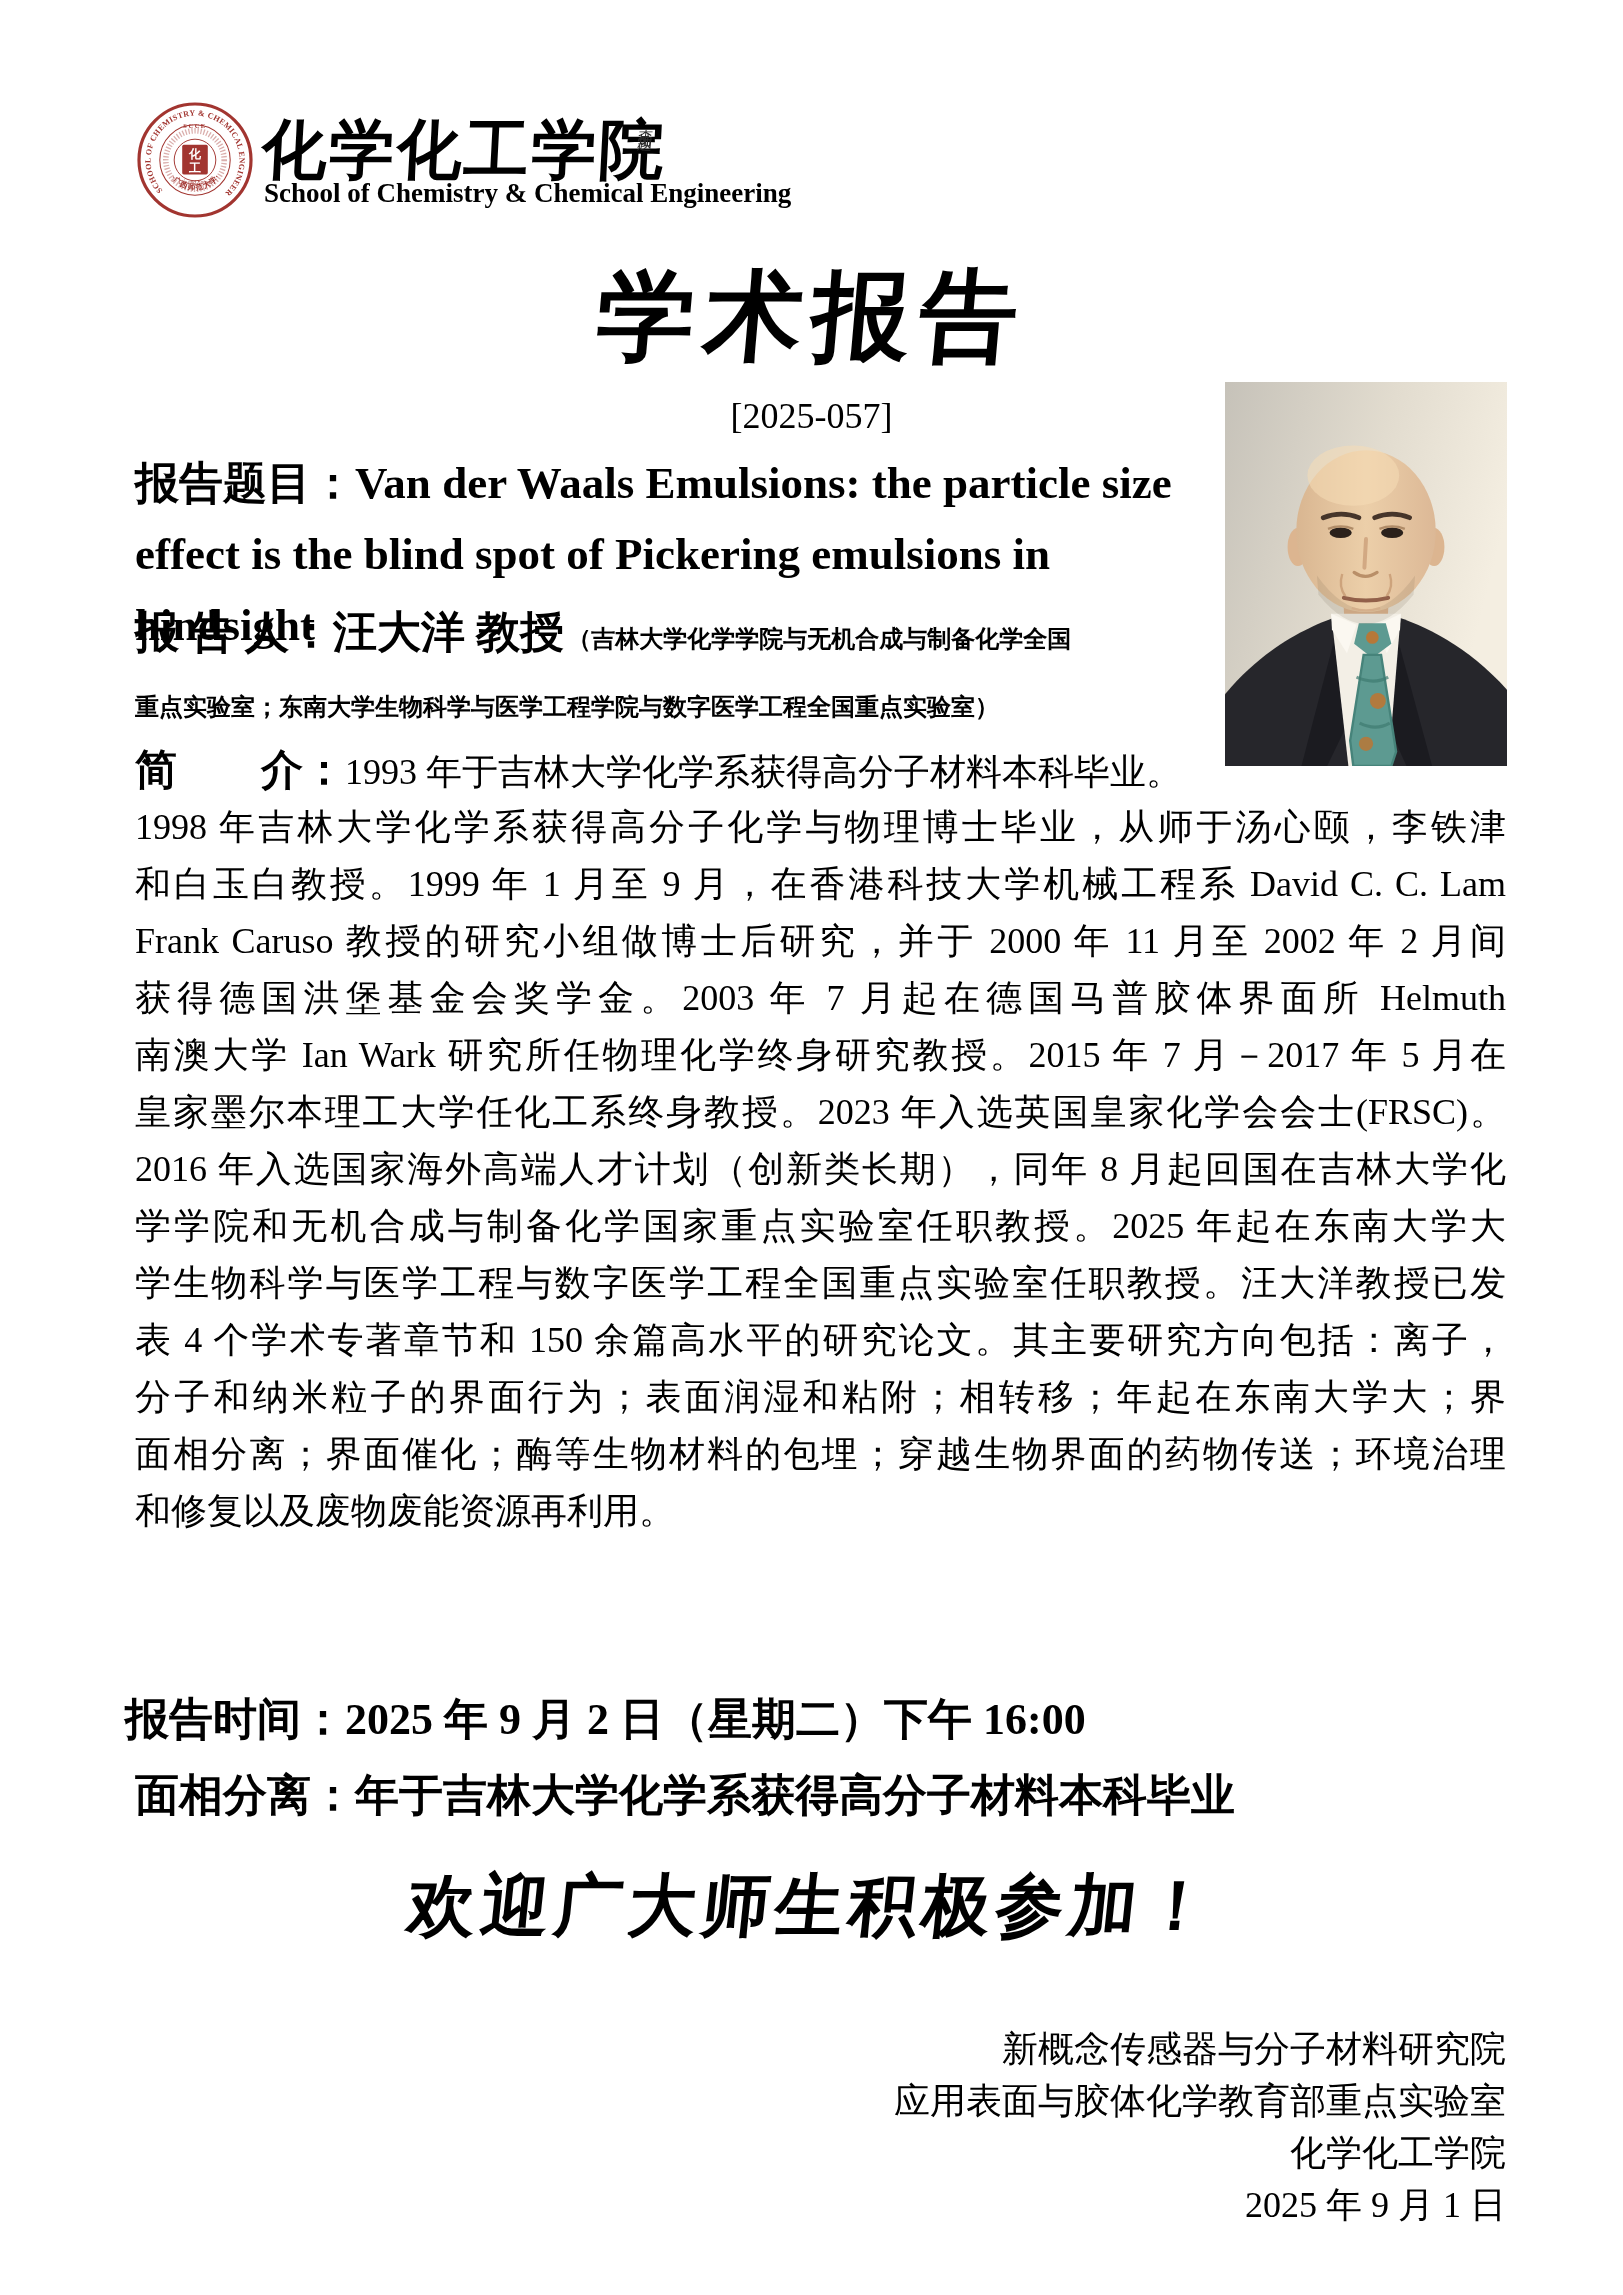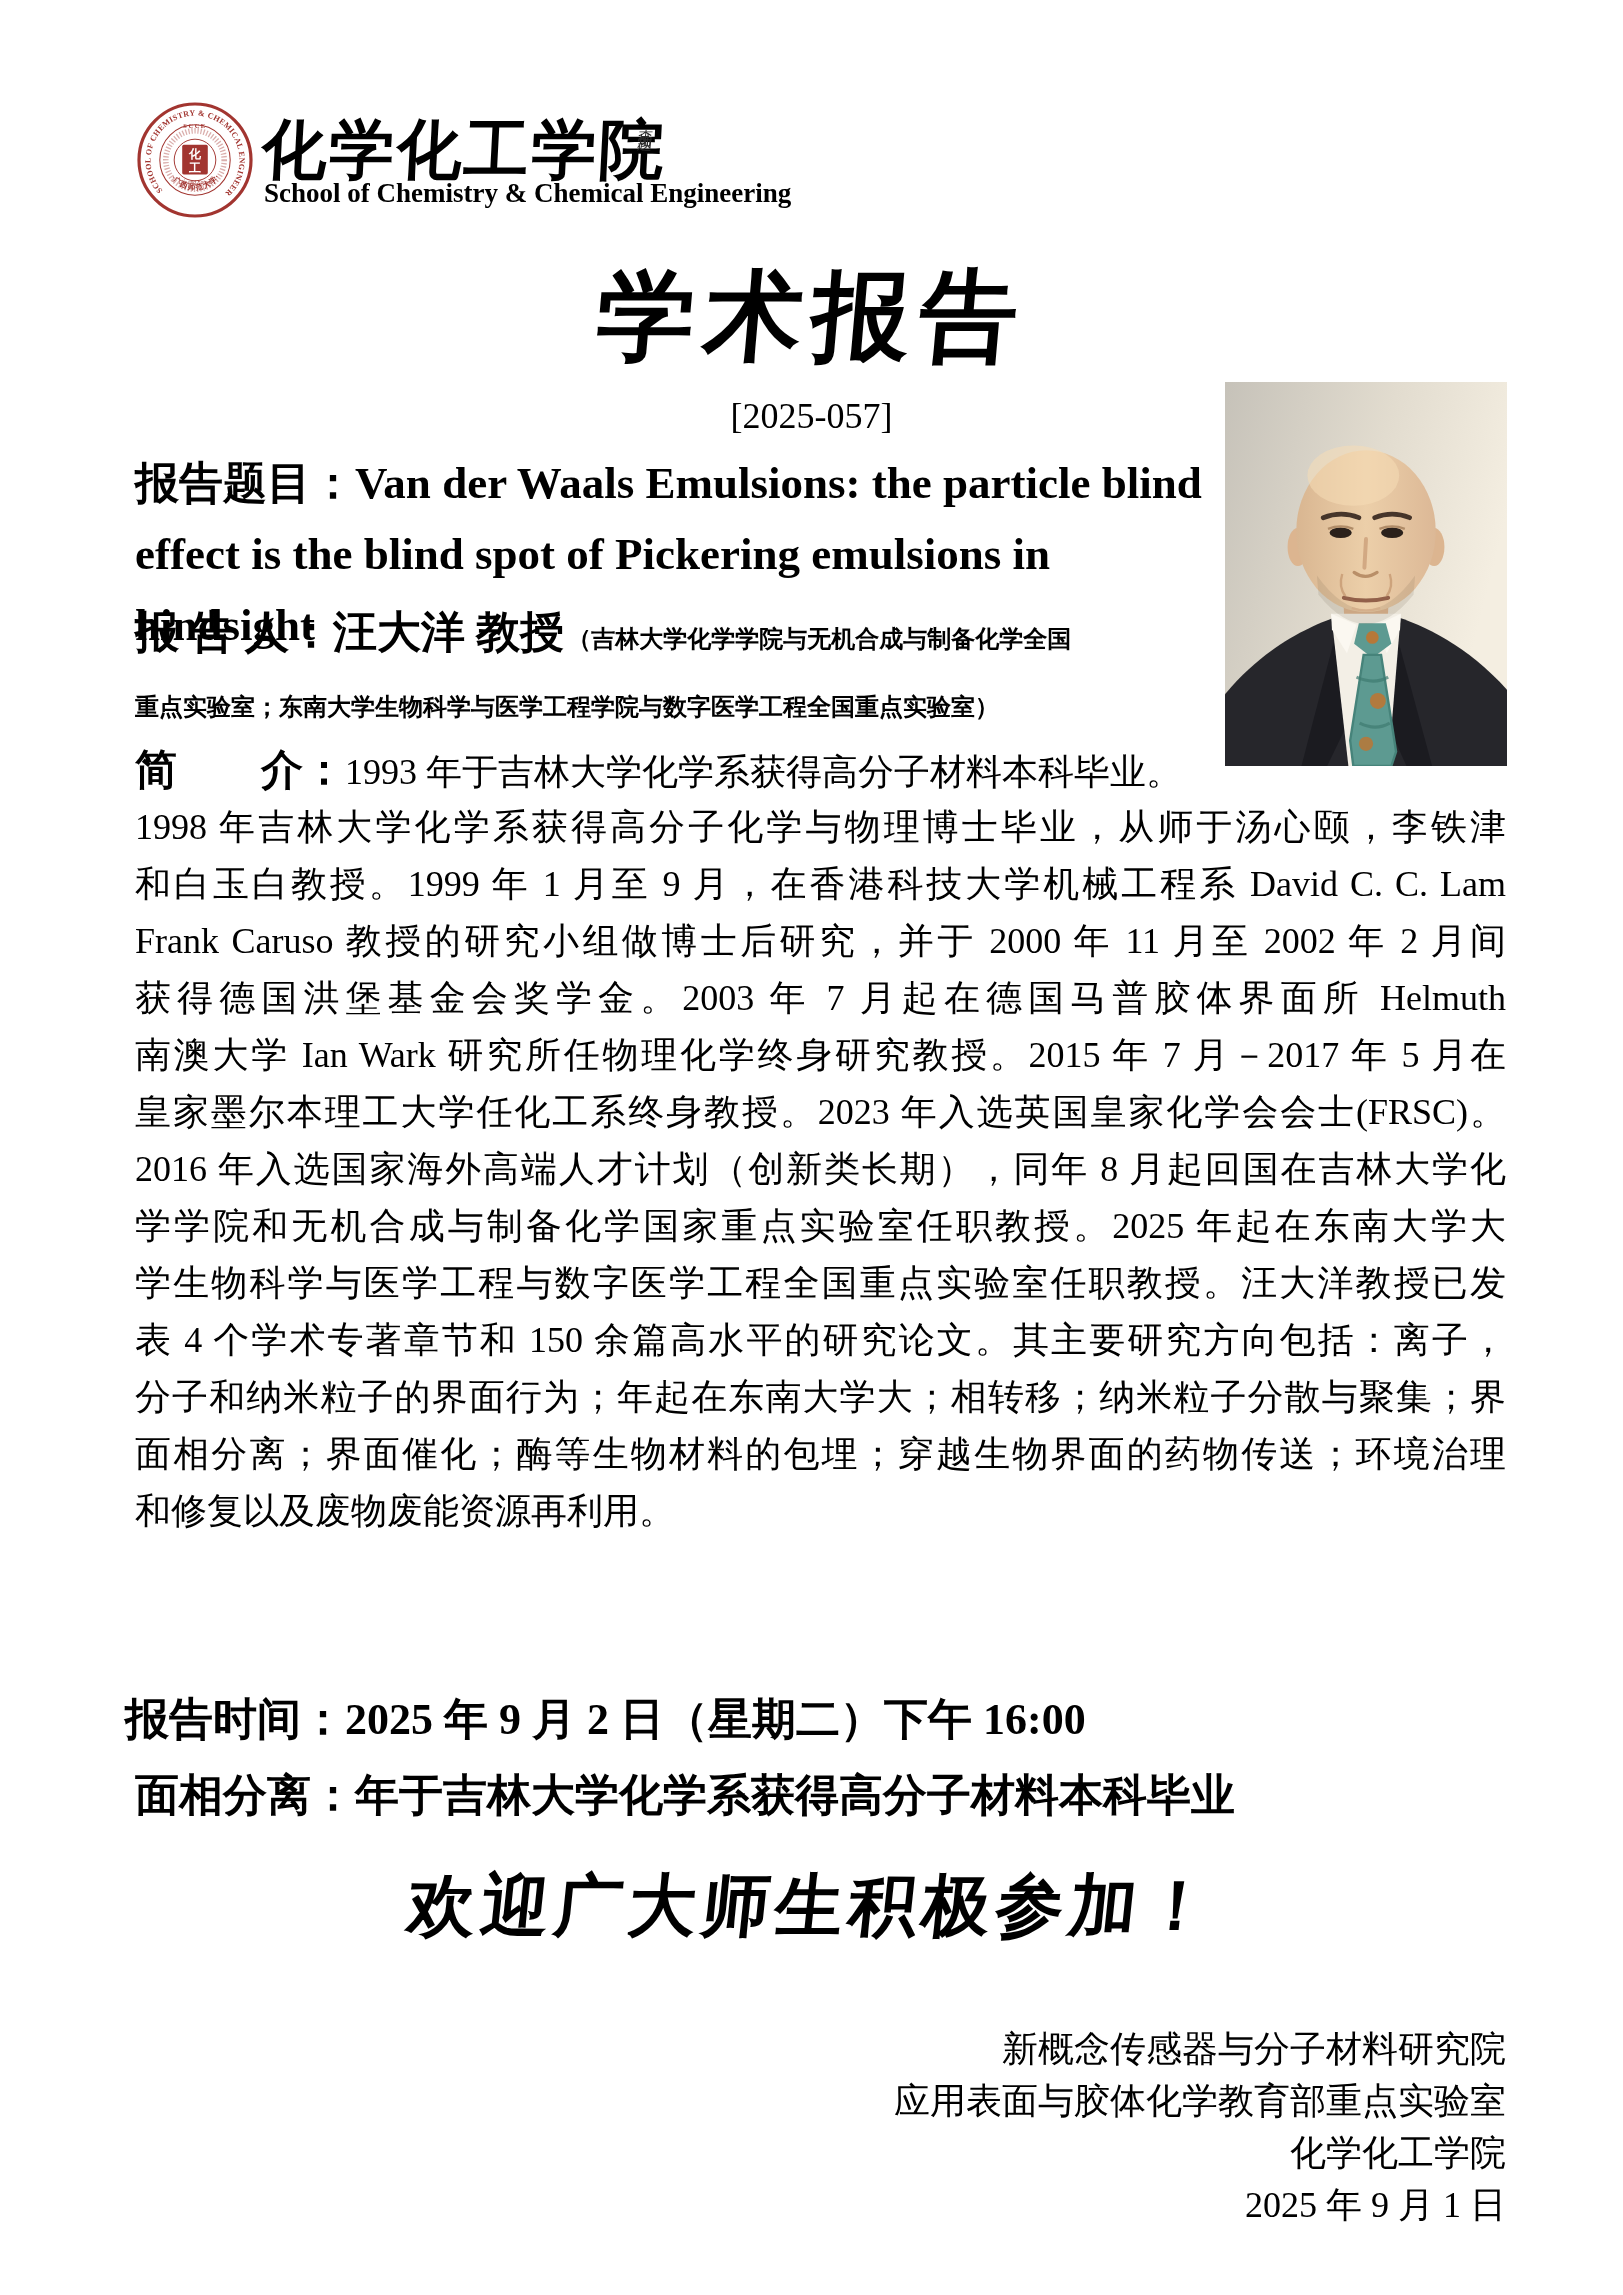--- a/index.html
+++ b/index.html
@@ -135,21 +135,21 @@
 
       <path d="M 148,242 Q 143,258 152,270" stroke="#c79a73" stroke-width="3" fill="none" opacity="0.8"></path>
       <path d="M 208,242 Q 213,258 204,270" stroke="#c79a73" stroke-width="3" fill="none" opacity="0.8"></path>
 
       <path d="M 150,272 Q 178,279 206,272" stroke="#92604a" stroke-width="5" fill="none" stroke-linecap="round"></path>
       <path d="M 160,285 Q 178,291 196,285" stroke="#d3a986" stroke-width="3" fill="none" opacity="0.7"></path>
     </svg>
   </div>
 
   <div class="title-block">
-    <span>报告题目：</span><span class="en">Van der Waals Emulsions: the particle blind</span><br>
+    <span>报告题目：</span><span class="en">Van der Waals Emulsions: the particle size</span><br>
     <span class="en">effect is the blind spot of Pickering emulsions in hindsight</span>
   </div>
 
   <div class="speaker">
     <div class="speaker-line1">
       <span class="sp-big">报 告 人：</span><span class="sp-big">汪大洋 教授</span>
       <span class="aff">（吉林大学化学学院与无机合成与制备化学全国</span>
     </div>
     <div class="speaker-line2 aff">重点实验室；东南大学生物科学与医学工程学院与数字医学工程全国重点实验室）</div>
   </div>
@@ -161,21 +161,21 @@
     <div class="bio-line">1998 年吉林大学化学系获得高分子化学与物理博士毕业，从师于汤心颐，李铁津</div>
     <div class="bio-line">和白玉白教授。1999 年 1 月至 9 月，在香港科技大学机械工程系 David C. C. Lam</div>
     <div class="bio-line">Frank Caruso 教授的研究小组做博士后研究，并于 2000 年 11 月至 2002 年 2 月间</div>
     <div class="bio-line">获得德国洪堡基金会奖学金。2003 年 7 月起在德国马普胶体界面所 Helmuth</div>
     <div class="bio-line">南澳大学 Ian Wark 研究所任物理化学终身研究教授。2015 年 7 月－2017 年 5 月在</div>
     <div class="bio-line">皇家墨尔本理工大学任化工系终身教授。2023 年入选英国皇家化学会会士(FRSC)。</div>
     <div class="bio-line">2016 年入选国家海外高端人才计划（创新类长期），同年 8 月起回国在吉林大学化</div>
     <div class="bio-line">学学院和无机合成与制备化学国家重点实验室任职教授。2025 年起在东南大学大</div>
     <div class="bio-line">学生物科学与医学工程与数字医学工程全国重点实验室任职教授。汪大洋教授已发</div>
     <div class="bio-line">表 4 个学术专著章节和 150 余篇高水平的研究论文。其主要研究方向包括：离子，</div>
-    <div class="bio-line">分子和纳米粒子的界面行为；年起在东南大学大；相转移；纳米粒子分散与聚集；界</div>
+    <div class="bio-line">分子和纳米粒子的界面行为；表面润湿和粘附；相转移；年起在东南大学大；界</div>
     <div class="bio-line">面相分离；界面催化；酶等生物材料的包埋；穿越生物界面的药物传送；环境治理</div>
     <div class="bio-line last">和修复以及废物废能资源再利用。</div>
   </div>
 
   <div class="time-line">
     <span>报告时间：</span><span>2025 年 9 月 2 日（星期二）下午 16:00</span>
   </div>
   <div class="place-line">
     <span>面相分离：</span><span>年于吉林大学化学系获得高分子材料本科毕业</span>
   </div>

